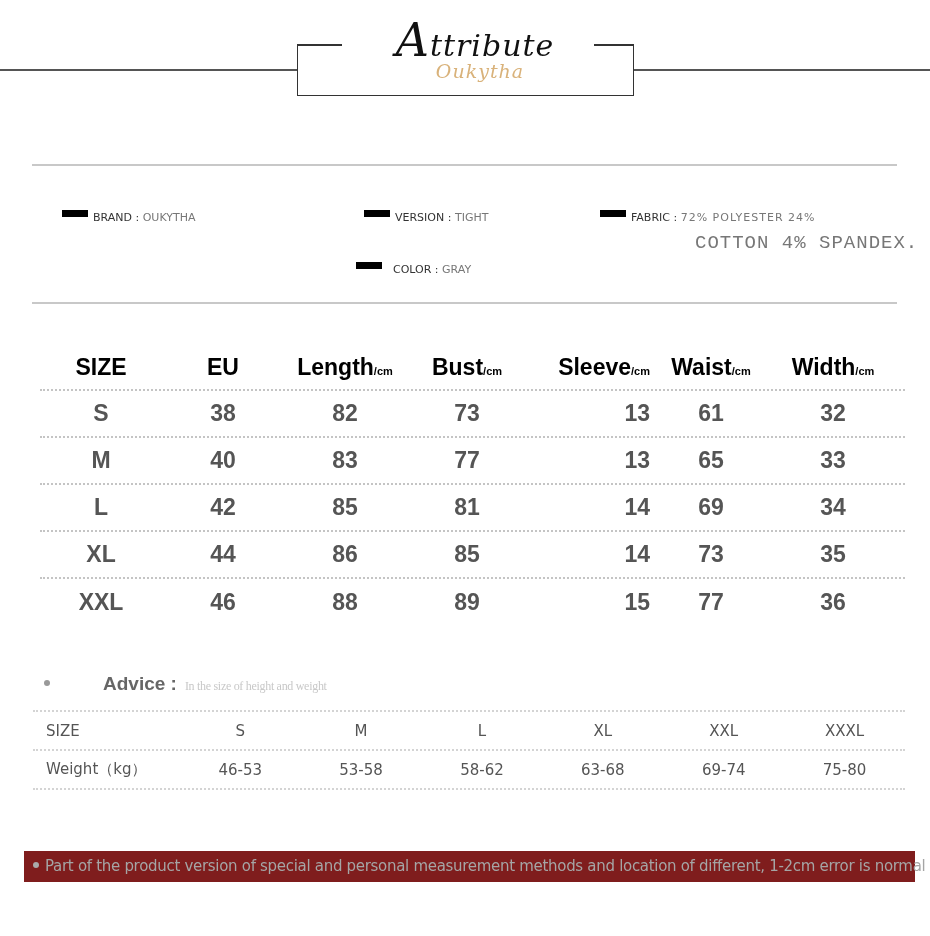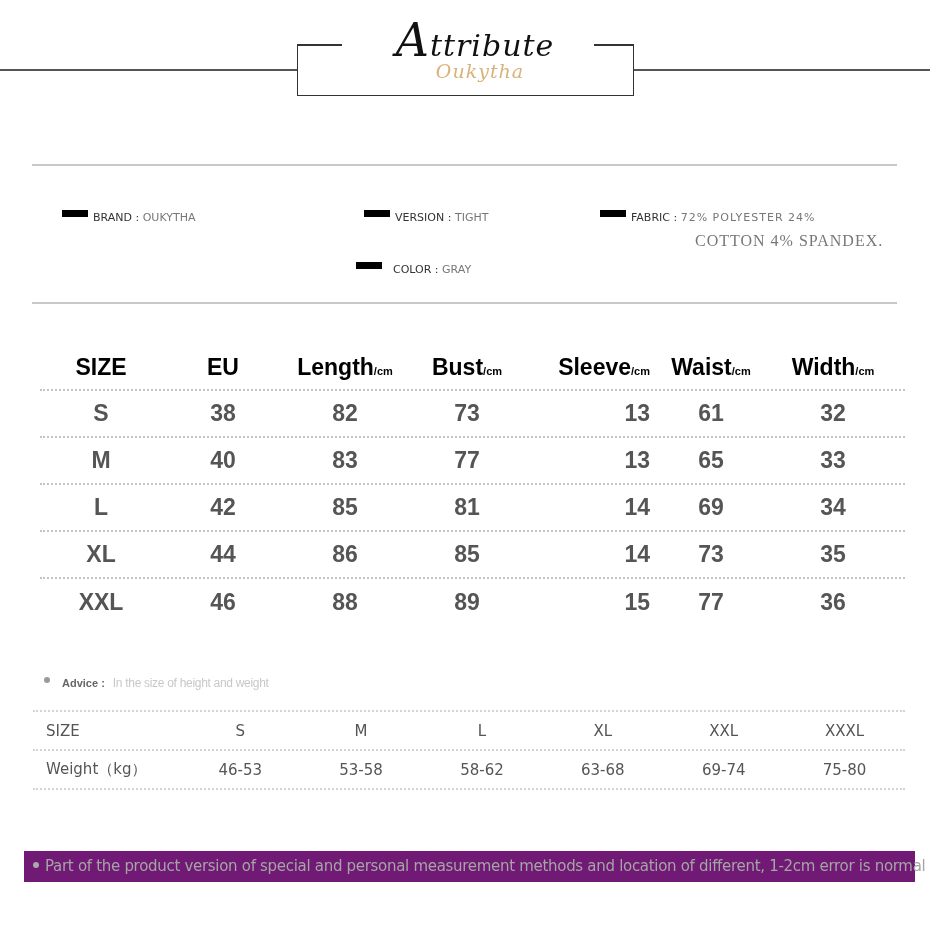--- a/index.html
+++ b/index.html
@@ -16,46 +16,46 @@
              font-family: "DejaVu Serif", serif; font-style: italic; font-size: 30px; color: #111; letter-spacing: 1px; }
     .title .cap { font-size: 46px; }
     .subtitle { position: absolute; left: 420px; top: 60px; width: 120px; text-align: center;
                 font-family: "DejaVu Serif", serif; font-style: italic; font-size: 19px; color: #d9b27a; letter-spacing: 1px; }
 
     
     .sep { position: absolute; left: 32px; width: 865px; height: 2px; background: #c8c8c8; }
     .attr { position: absolute; font-family: "DejaVu Sans", sans-serif; font-size: 11px; color: #333; white-space: nowrap; }
     .attr .bar { display: inline-block; width: 26px; height: 7px; background: #000; vertical-align: 4px; margin-right: 5px; }
     .attr .val { color: #777; }
-    .fabric-2 { position: absolute; left: 695px; top: 232px; font-family: Liberation Serif, serif; font-size: 16px; color: #777; letter-spacing: 1px; }
+    .fabric-2 { position: absolute; left: 695px; top: 232px; font-family: Liberation Mono, monospace; font-size: 19px; color: #777; letter-spacing: 1px; }
 
     
     .size-table { position: absolute; left: 40px; top: 345px; width: 865px; }
     .st-row { display: flex; height: 47px; align-items: center; border-bottom: 2px dotted #c4c4c4; }
     .st-row.head { height: 46px; }
     .st-row.last { border-bottom: none; }
     .st-cell { text-align: center; font-weight: bold; font-family: "Liberation Sans", sans-serif; }
     .st-row.head .st-cell { font-size: 23px; color: #000; }
     .st-row.head .st-cell .unit { font-size: 11px; }
     .st-row.body .st-cell { font-size: 23px; color: #555; }
     .c0 { width: 122px; } .c1 { width: 122px; } .c2 { width: 122px; } .c3 { width: 122px; }
     .c4 { width: 122px; text-align: right; } .c5 { width: 122px; } .c6 { width: 122px; }
 
     
     .advice { position: absolute; left: 44px; top: 673px; white-space: nowrap; }
     .advice .dot { display: inline-block; width: 6px; height: 6px; border-radius: 50%; background: #999; vertical-align: 4px; margin-right: 12px; }
-    .advice .label { font-family: "Liberation Sans", sans-serif; font-weight: bold; font-size: 11px; color: #666; }
-    .advice .hint { font-family: Liberation Sans, sans-serif; font-size: 12px; color: #c8c8c8; margin-left: 8px; letter-spacing: -0.3px; }
+    .advice .label { font-family: "Liberation Sans", sans-serif; font-weight: bold; font-size: 19px; color: #666; margin-left: 41px; }
+    .advice .hint { font-family: Liberation Serif, serif; font-size: 12px; color: #c8c8c8; margin-left: 8px; letter-spacing: -0.3px; }
 
     .adv-table { position: absolute; left: 33px; top: 710px; width: 872px; border-top: 2px dotted #d4d4d4; }
     .at-row { display: flex; height: 39px; align-items: center; border-bottom: 2px dotted #d4d4d4; }
     .at-cell { font-family: "DejaVu Sans", sans-serif; font-size: 15px; color: #555; text-align: center; width: 122px; }
     .at-cell.first { text-align: left; padding-left: 13px; width: 148px; }
 
-    .note { position: absolute; left: 24px; top: 851px; width: 891px; height: 31px; background: #701a75;
+    .note { position: absolute; left: 24px; top: 851px; width: 891px; height: 31px; background: #7f1d1d;
             font-family: "DejaVu Sans", sans-serif; font-size: 15px; color: #a5a5a5; line-height: 31px; padding-left: 9px; white-space: nowrap; letter-spacing: -0.3px; }
     .note .dot { display: inline-block; width: 6px; height: 6px; border-radius: 50%; background: #aaa; vertical-align: 3px; margin-right: 6px; }
   </style>
 </head>
 <body>
 
 <div class="hdr-line" style="left:0;top:69px;width:297px;"></div>
 <div class="hdr-line" style="left:634px;top:69px;width:296px;"></div>
 <div class="hdr-box-top-left"></div>
 <div class="hdr-box-top-right"></div>

